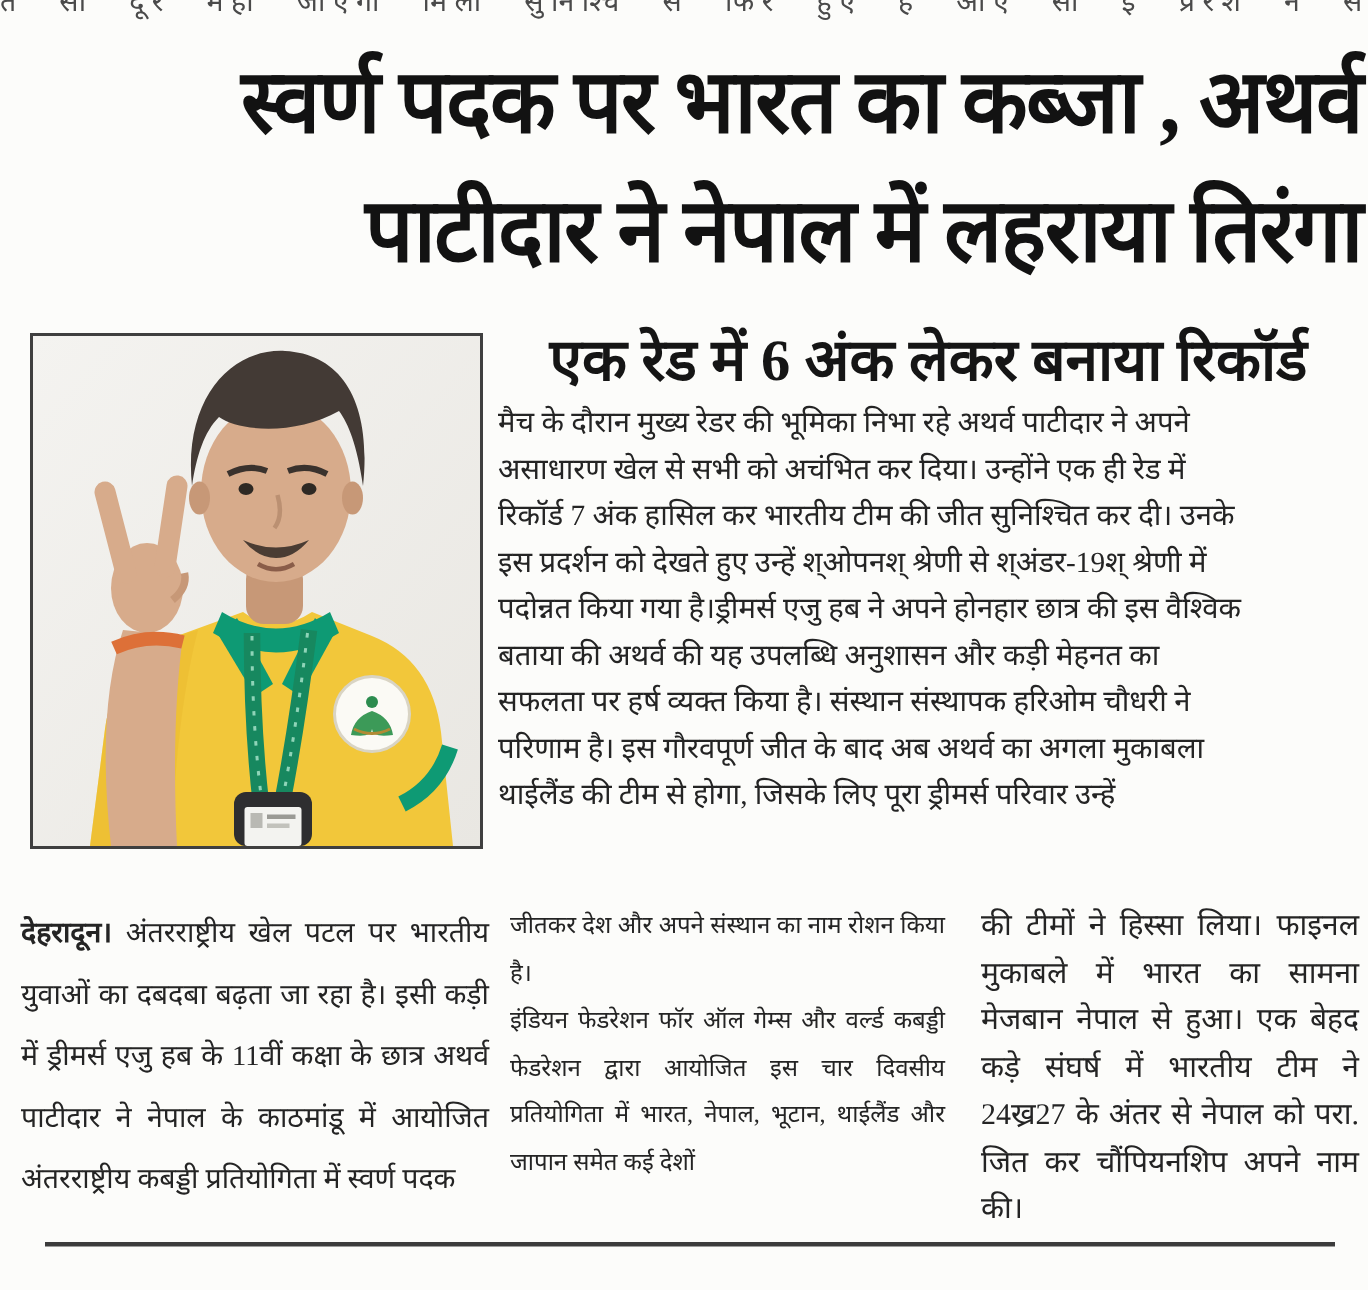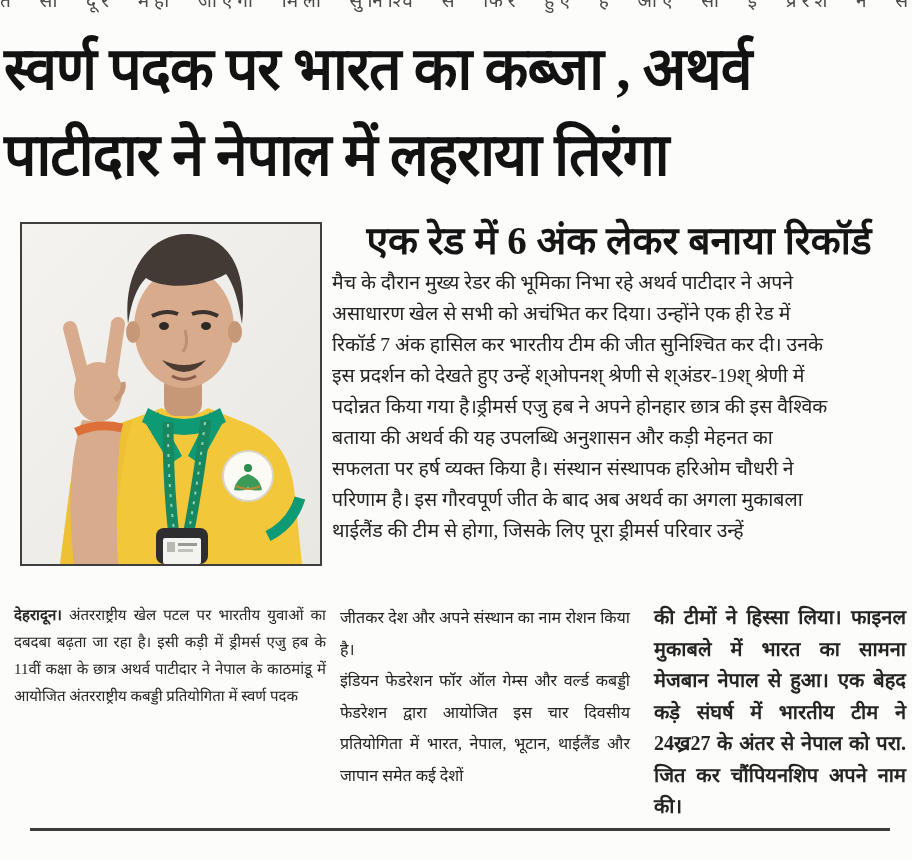--- a/index.html
+++ b/index.html
@@ -23,21 +23,21 @@
     border-bottom:0;
   }
   #top-strip .clip{
     display:block; margin-top:-13px; white-space:nowrap;
     font-size:19px; color:#4a4a4a; letter-spacing:5px; word-spacing:14px;
     filter:blur(.3px);
   }
 
   
   #headline{
-    left:4px; top:26px; width:904px; text-align:left;
+    left:4px; top:26px; width:904px; text-align:right;
     font-weight:800; color:#121212;
   }
   #headline .hl{
     font-size:57px; line-height:86px; letter-spacing:-1px;
     transform:scaleY(1.04); white-space:nowrap;
   }
 
   
   #photo-fig{ left:20px; top:222px; width:304px; }
   #photo-frame{
@@ -59,24 +59,24 @@
   #lead-lines{ margin-top:4px; }
   .lead-line{
     font-size:19.5px; line-height:31px; color:#242424;
     white-space:nowrap;
   }
 
   
   #columns{ left:14px; top:602px; width:892px; display:flex; }
   .col{ text-align:justify; color:#242424; }
   .col p{ text-align:justify; }
-  #col-left{ width:312px; font-size:15px; line-height:27px; }
+  #col-left{ width:312px; font-size:19px; line-height:41px; }
   #col-left .dateline{ font-weight:800; }
   #col-mid{ width:290px; margin-left:14px; font-size:16px; line-height:31.5px; }
-  #col-right{ width:252px; margin-left:24px; font-size:20px; line-height:31.5px;font-weight:bold; }
+  #col-right{ width:252px; margin-left:24px; font-size:20px; line-height:31.5px; }
 
   #bottom-rule{
     left:30px; top:828px; width:860px; height:3px; background:var(--rule);
   }
 </style>
 </head>
 <body>
 
 <div id="top-strip" class="abs">
   <span class="clip">त सा दूर महा जाएगा   मिला सुनिश्चि सं फिर हुए   है आए सा इ प्रेरश न सव</span>

